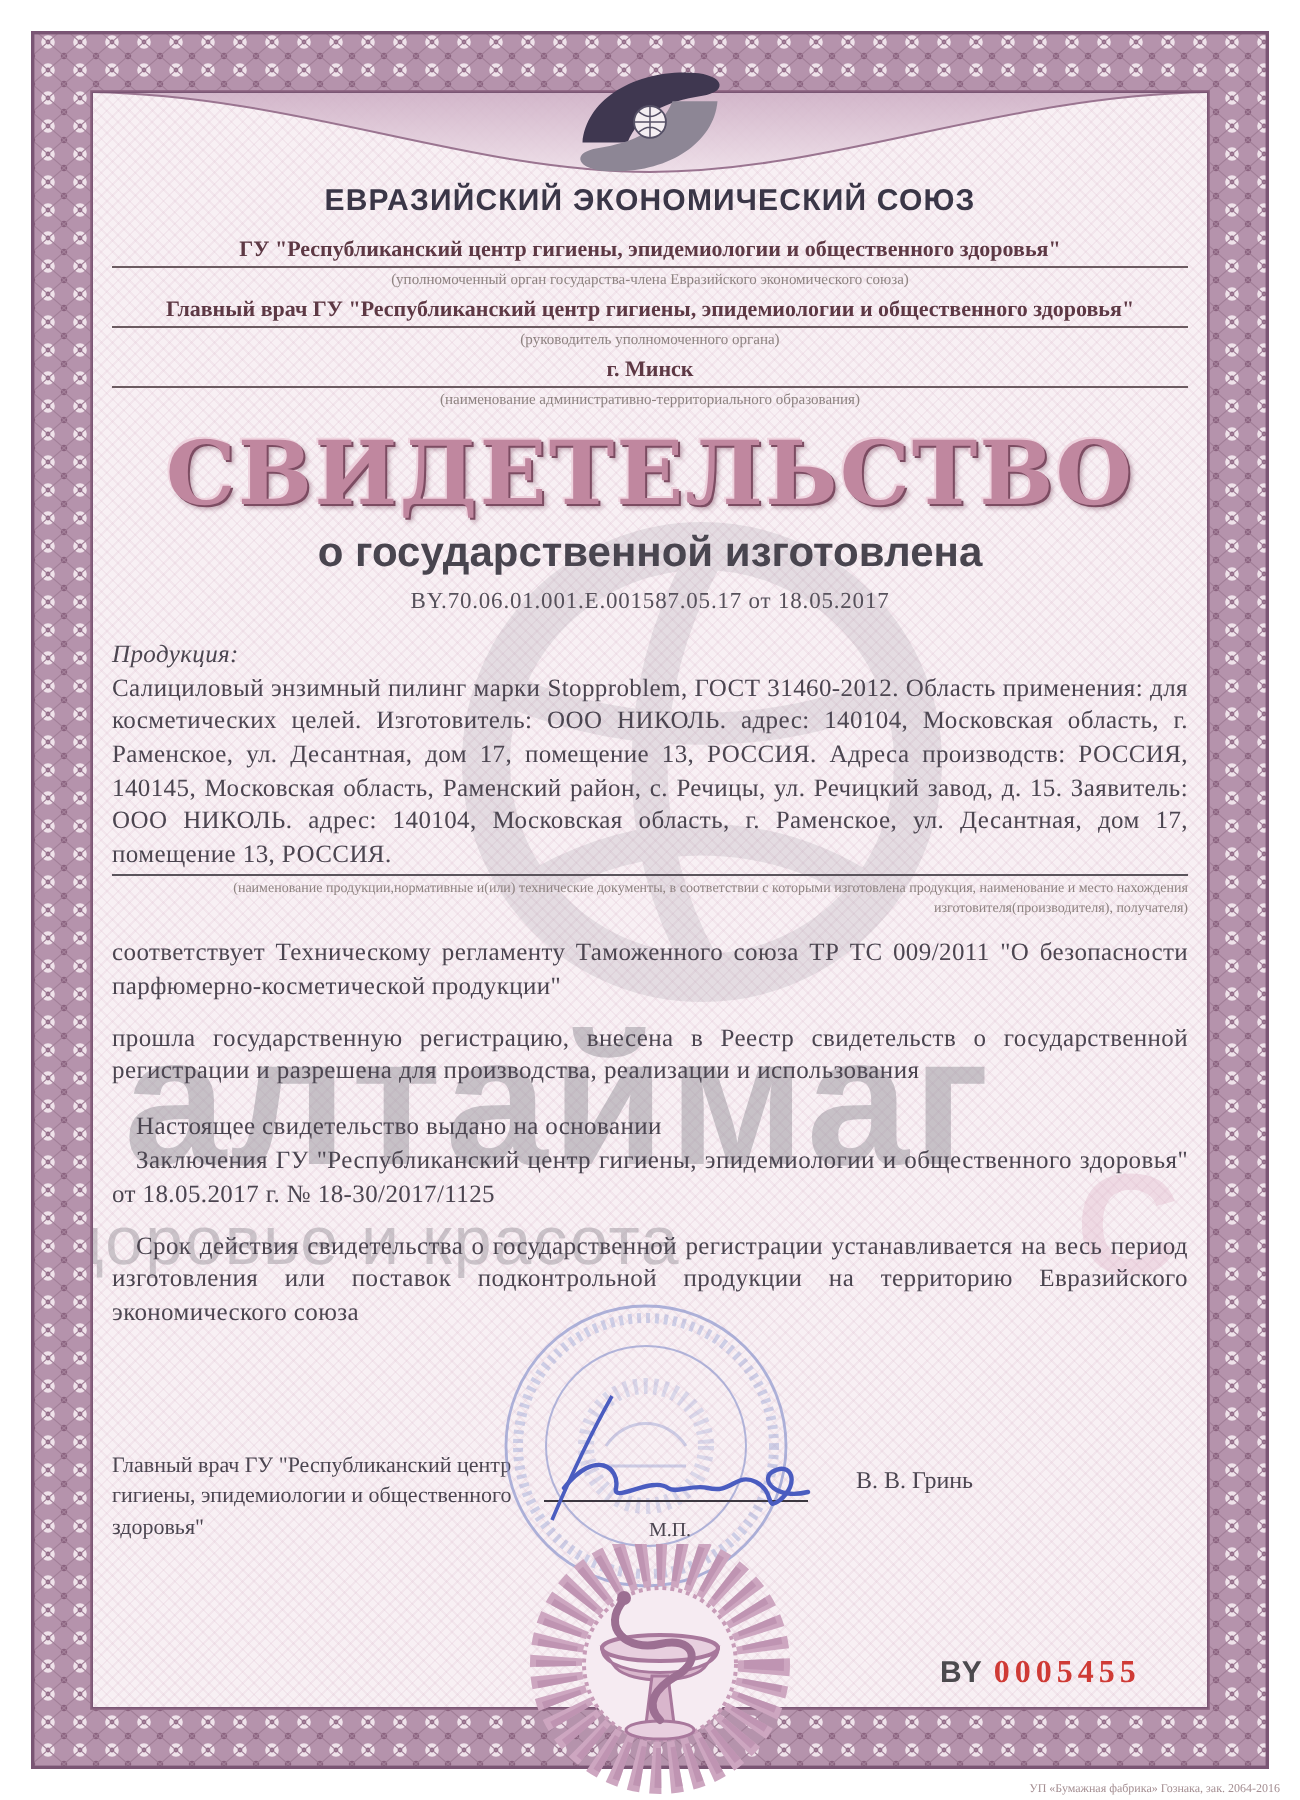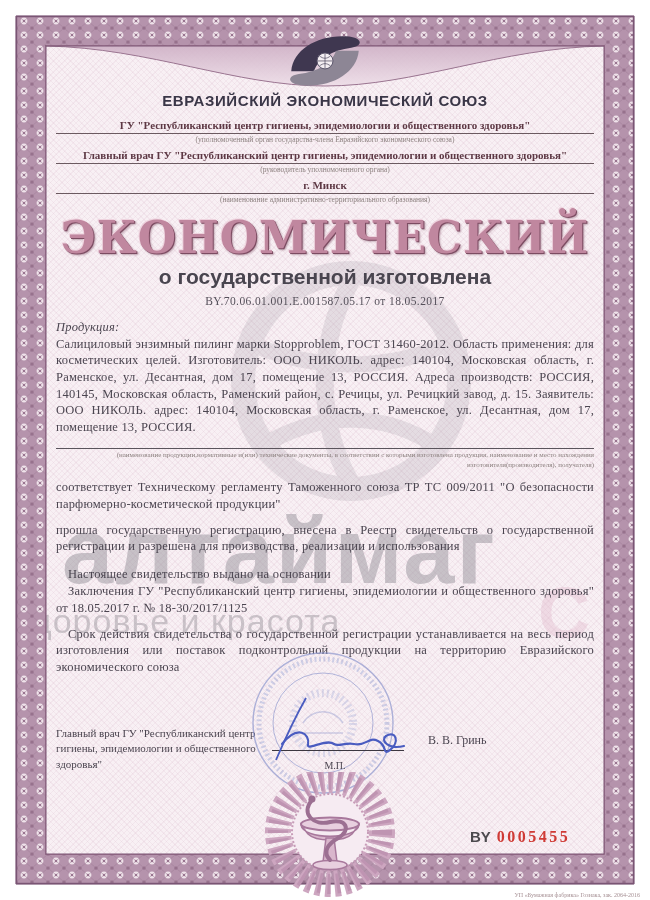--- a/index.html
+++ b/index.html
@@ -36,21 +36,21 @@
 
   .big-title{font-family:"DejaVu Serif",serif;font-weight:bold;font-size:44px;text-align:center;
     margin-top:8px;color:#c0879f;letter-spacing:1px;
     text-shadow:1px 1px 0 #7c4c62,-1px -1px 0 #eed3de,2px 2px 2px rgba(124,76,98,.45);}
   .sub-title{font-family:"Liberation Sans",sans-serif;font-weight:bold;font-size:21px;
     color:#49454f;text-align:center;margin-top:2px;}
   .reg-number{font-size:11.5px;color:#55505a;text-align:center;margin-top:6px;letter-spacing:.4px;}
 
   .body-text{font-size:12.5px;line-height:1.33;letter-spacing:.2px;text-align:justify;color:#4b4550;}
   .product-label{margin-top:12px;font-style:italic;}
-  .product-text{border-bottom:1.4px solid #5a545c;padding-bottom:13px;}
+  .product-text{border-bottom:1.4px solid #5a545c;padding-bottom:2px;}
   .product-cap{font-size:7px;color:#8d8280;text-align:right;line-height:1.35;margin-top:2px;}
   .para{margin-top:9px;}
   .indent{text-indent:12px;}
   .no-just{text-align:left;}
 
   
   .sig-left{position:absolute;left:56px;top:726px;width:215px;z-index:3;
     font-size:11px;line-height:1.4;color:#4b4550;}
   .sig-name{position:absolute;left:428px;top:733px;z-index:3;font-size:12px;color:#4b4550;}
   .stamp{position:absolute;left:248px;top:648px;z-index:4;opacity:.8;}
@@ -126,21 +126,21 @@
 
     <div class="u-line">ГУ "Республиканский центр гигиены, эпидемиологии и общественного здоровья"</div>
     <div class="cap">(уполномоченный орган государства-члена Евразийского экономического союза)</div>
 
     <div class="u-line">Главный врач ГУ "Республиканский центр гигиены, эпидемиологии и общественного здоровья"</div>
     <div class="cap">(руководитель уполномоченного органа)</div>
 
     <div class="u-line">г. Минск</div>
     <div class="cap">(наименование административно-территориального образования)</div>
 
-    <div class="big-title">ЭКОНОМИЧЕСКИЙ</div>
+    <div class="big-title">СВИДЕТЕЛЬСТВО</div>
     <div class="sub-title">о государственной изготовлена</div>
     <div class="reg-number">BY.70.06.01.001.E.001587.05.17 от 18.05.2017</div>
 
     <div class="body-text product-label no-just">Продукция:</div>
     <div class="body-text product-text">Салициловый энзимный пилинг марки Stopproblem, ГОСТ 31460-2012. Область применения: для косметических целей. Изготовитель: ООО НИКОЛЬ. адрес: 140104, Московская область, г. Раменское, ул. Десантная, дом 17, помещение 13, РОССИЯ. Адреса производств: РОССИЯ, 140145, Московская область, Раменский район, с. Речицы, ул. Речицкий завод, д. 15. Заявитель: ООО НИКОЛЬ. адрес: 140104, Московская область, г. Раменское, ул. Десантная, дом 17, помещение 13, РОССИЯ.</div>
     <div class="product-cap">(наименование продукции,нормативные и(или) технические документы, в соответствии с которыми изготовлена продукция, наименование и место нахождения изготовителя(производителя), получателя)</div>
 
     <div class="body-text para">соответствует Техническому регламенту Таможенного союза ТР ТС 009/2011 "О безопасности парфюмерно-косметической продукции"</div>
     <div class="body-text para">прошла государственную регистрацию, внесена в Реестр свидетельств о государственной регистрации и разрешена для производства, реализации и использования</div>
 

